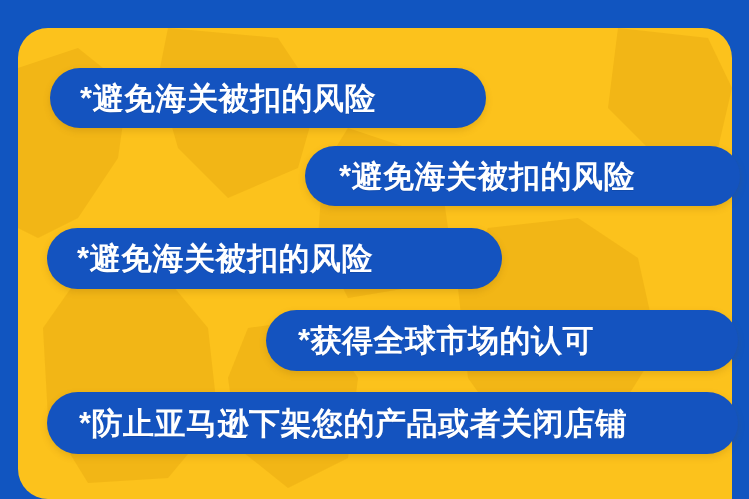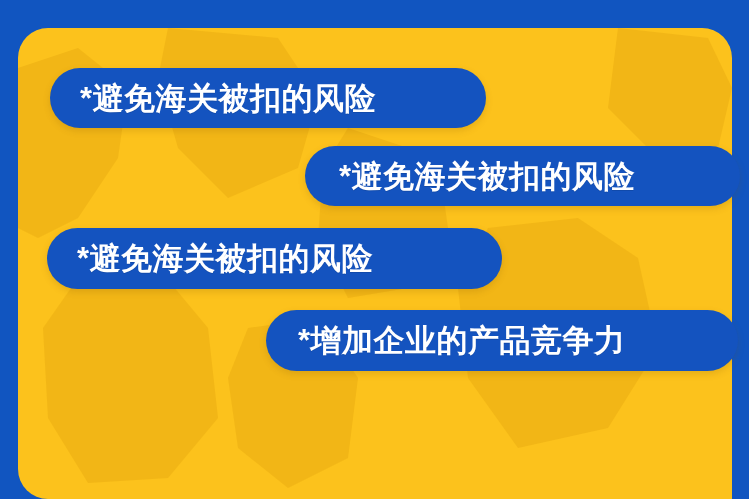--- a/index.html
+++ b/index.html
@@ -106,18 +106,21 @@
 
     <div class="pill p2">
       <span class="pill-label">*避免海关被扣的风险</span>
     </div>
 
     <div class="pill p3">
       <span class="pill-label">*避免海关被扣的风险</span>
     </div>
 
     <div class="pill p4">
-      <span class="pill-label">*增加企业的产品竞争力</span>
+      <span class="pill-label">*获得全球市场的认可</span>
     </div>
 
+    <div class="pill p5">
+      <span class="pill-label">*防止亚马逊下架您的产品或者关闭店铺</span>
+    </div>
 
   </div>
 </div>
 
 </body></html>

